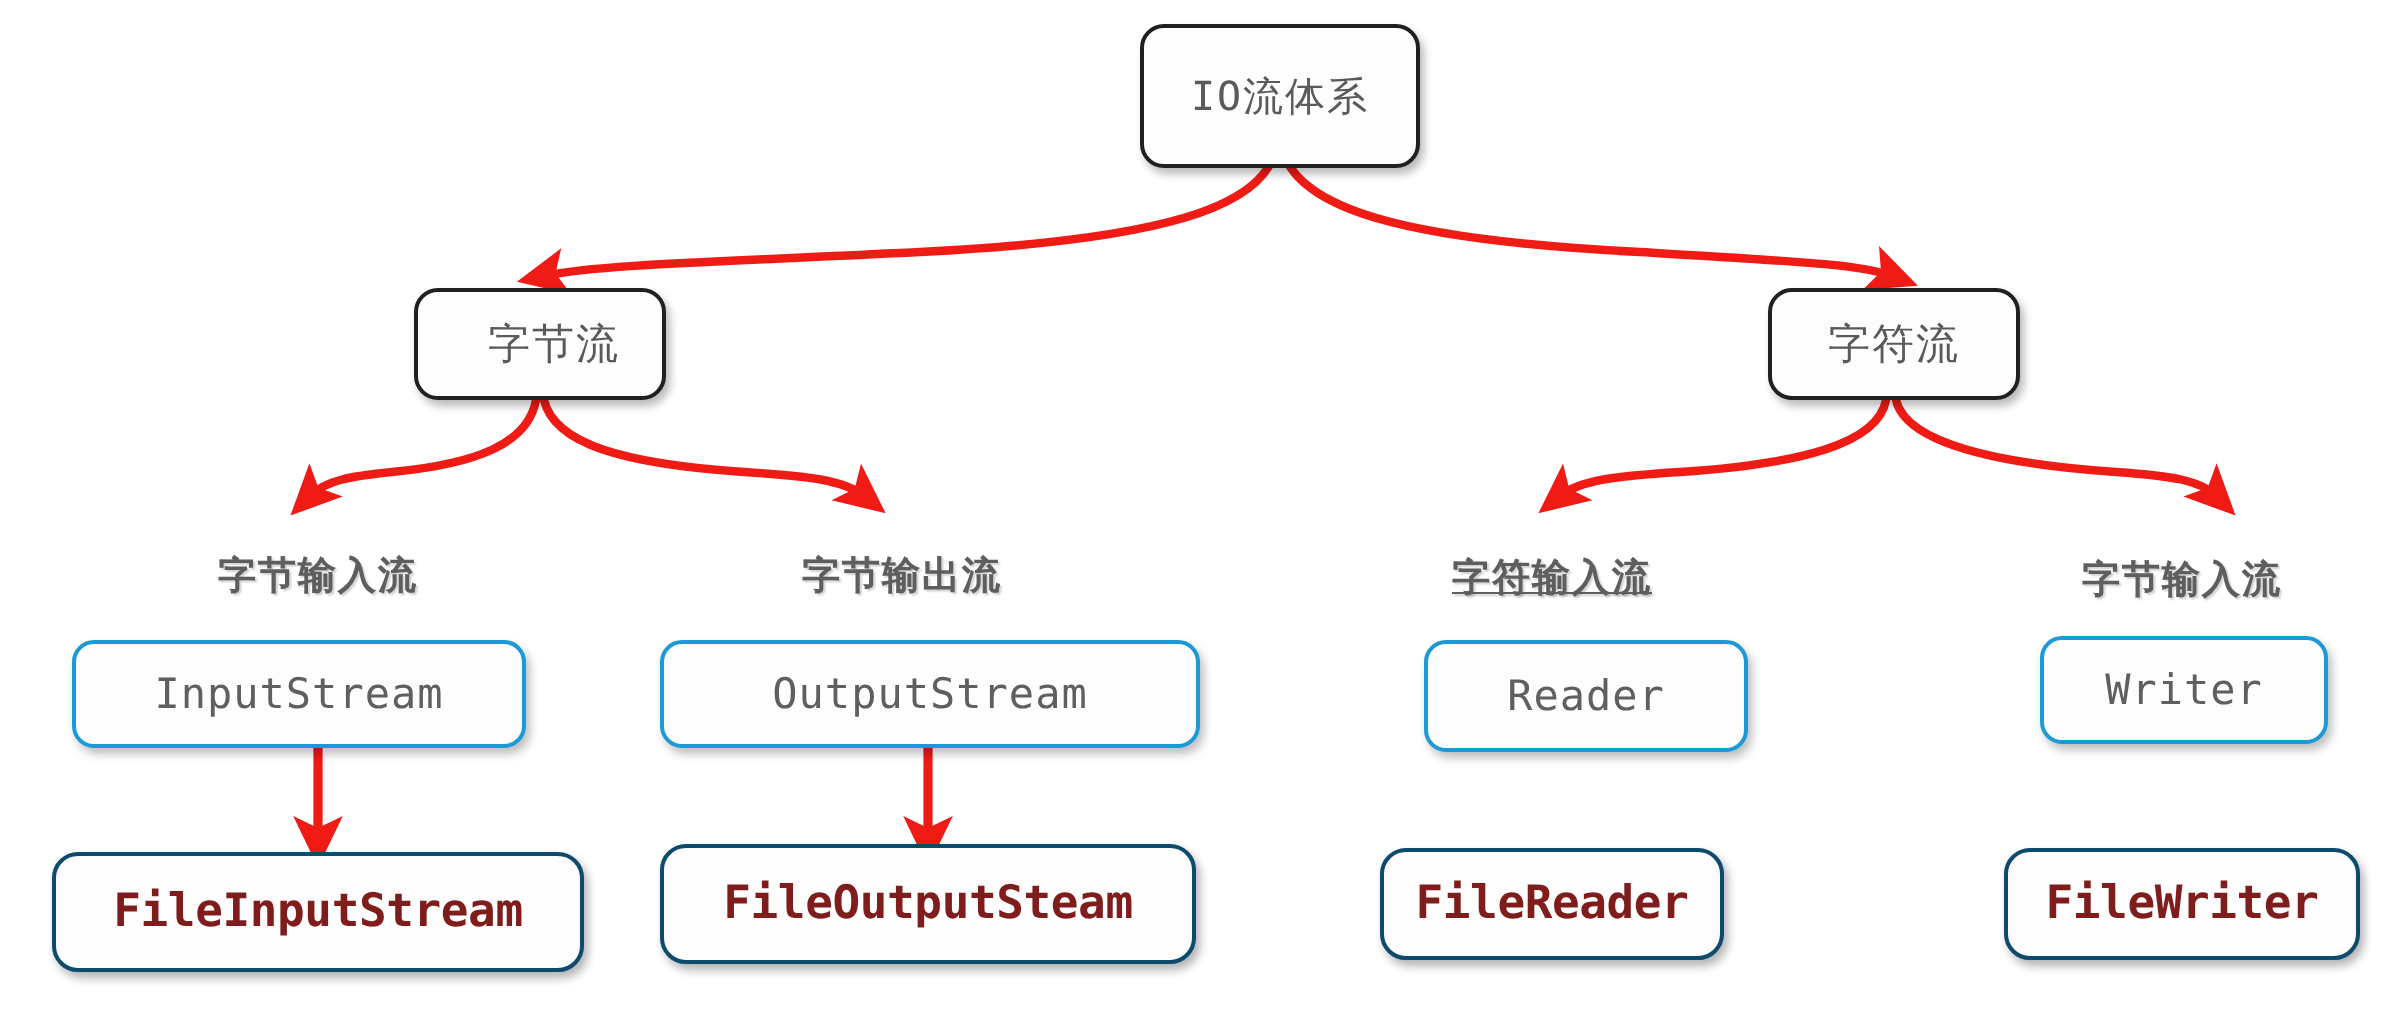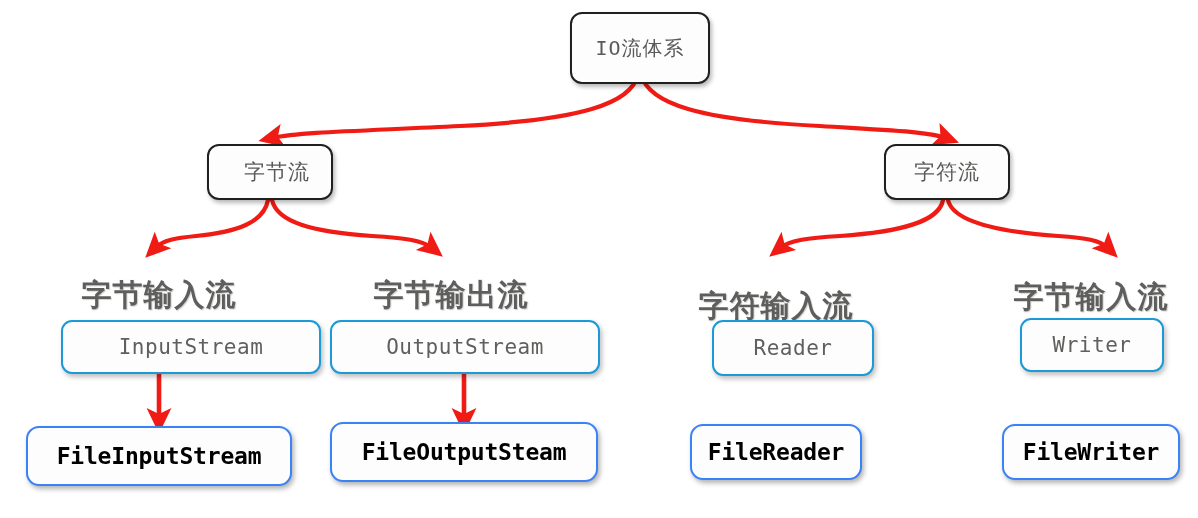--- a/index.html
+++ b/index.html
@@ -61,36 +61,36 @@
     border-radius: 11px;
     color: #5f5f5d;
     font-family: "DejaVu Sans Mono", "Liberation Mono", monospace;
     font-size: 21px;
     letter-spacing: 0.5px;
     box-shadow: 2px 3px 5px rgba(0,0,0,0.26);
   }
 
   
   .node.impl {
-    border: 2px solid #3b82f6;
+    border: 2px solid #0c4a6e;
     border-radius: 13px;
-    color: #000000;
+    color: #7f1d1d;
     font-family: "DejaVu Sans Mono", "Liberation Mono", monospace;
     font-size: 23px;
     font-weight: bold;
     letter-spacing: -0.2px;
     box-shadow: 2px 3px 5px rgba(0,0,0,0.30);
   }
 
   
   .caption {
     position: absolute;
     color: #5e5e5c;
     font-family: "DejaVu Sans", "Liberation Sans", sans-serif;
-    font-size: 30px;
+    font-size: 19px;
     font-weight: bold;
     letter-spacing: 1px;
     white-space: nowrap;
     text-align: center;
     text-shadow: 1px 1px 1px rgba(0,0,0,0.18);
   }
 </style>
 </head>
 <body>
 
@@ -130,25 +130,25 @@
   <div class="node concept root" style="left:570px; top:12px; width:140px; height:72px;">IO流体系</div>
 
   <div class="node concept" style="left:207px; top:144px; width:126px; height:56px;padding-left:14px;">字节流</div>
 
   <div class="node concept" style="left:884px; top:144px; width:126px; height:56px;">字符流</div>
 
   <div class="caption" style="left:34px; top:275px; width:250px;">字节输入流</div>
 
   <div class="caption" style="left:326px; top:275px; width:250px;">字节输出流</div>
 
-  <div class="caption" style="left:695px; top:286px; width:162px;">字符输入流</div>
+  <div class="caption" style="left:695px; top:276px; width:162px;text-decoration:underline;">字符输入流</div>
 
   <div class="caption" style="left:1010px; top:277px; width:162px;">字节输入流</div>
 
-  <div class="node abstract" style="left:36px; top:320px; width:260px; height:54px;margin-left:25px;">InputStream</div>
+  <div class="node abstract" style="left:36px; top:320px; width:227px; height:54px;">InputStream</div>
 
   <div class="node abstract" style="left:330px; top:320px; width:270px; height:54px;">OutputStream</div>
 
   <div class="node abstract" style="left:712px; top:320px; width:162px; height:56px;">Reader</div>
 
   <div class="node abstract" style="left:1020px; top:318px; width:144px; height:54px;">Writer</div>
 
   <div class="node impl" style="left:26px; top:426px; width:266px; height:60px;">FileInputStream</div>
 
   <div class="node impl" style="left:330px; top:422px; width:268px; height:60px;">FileOutputSteam</div>

